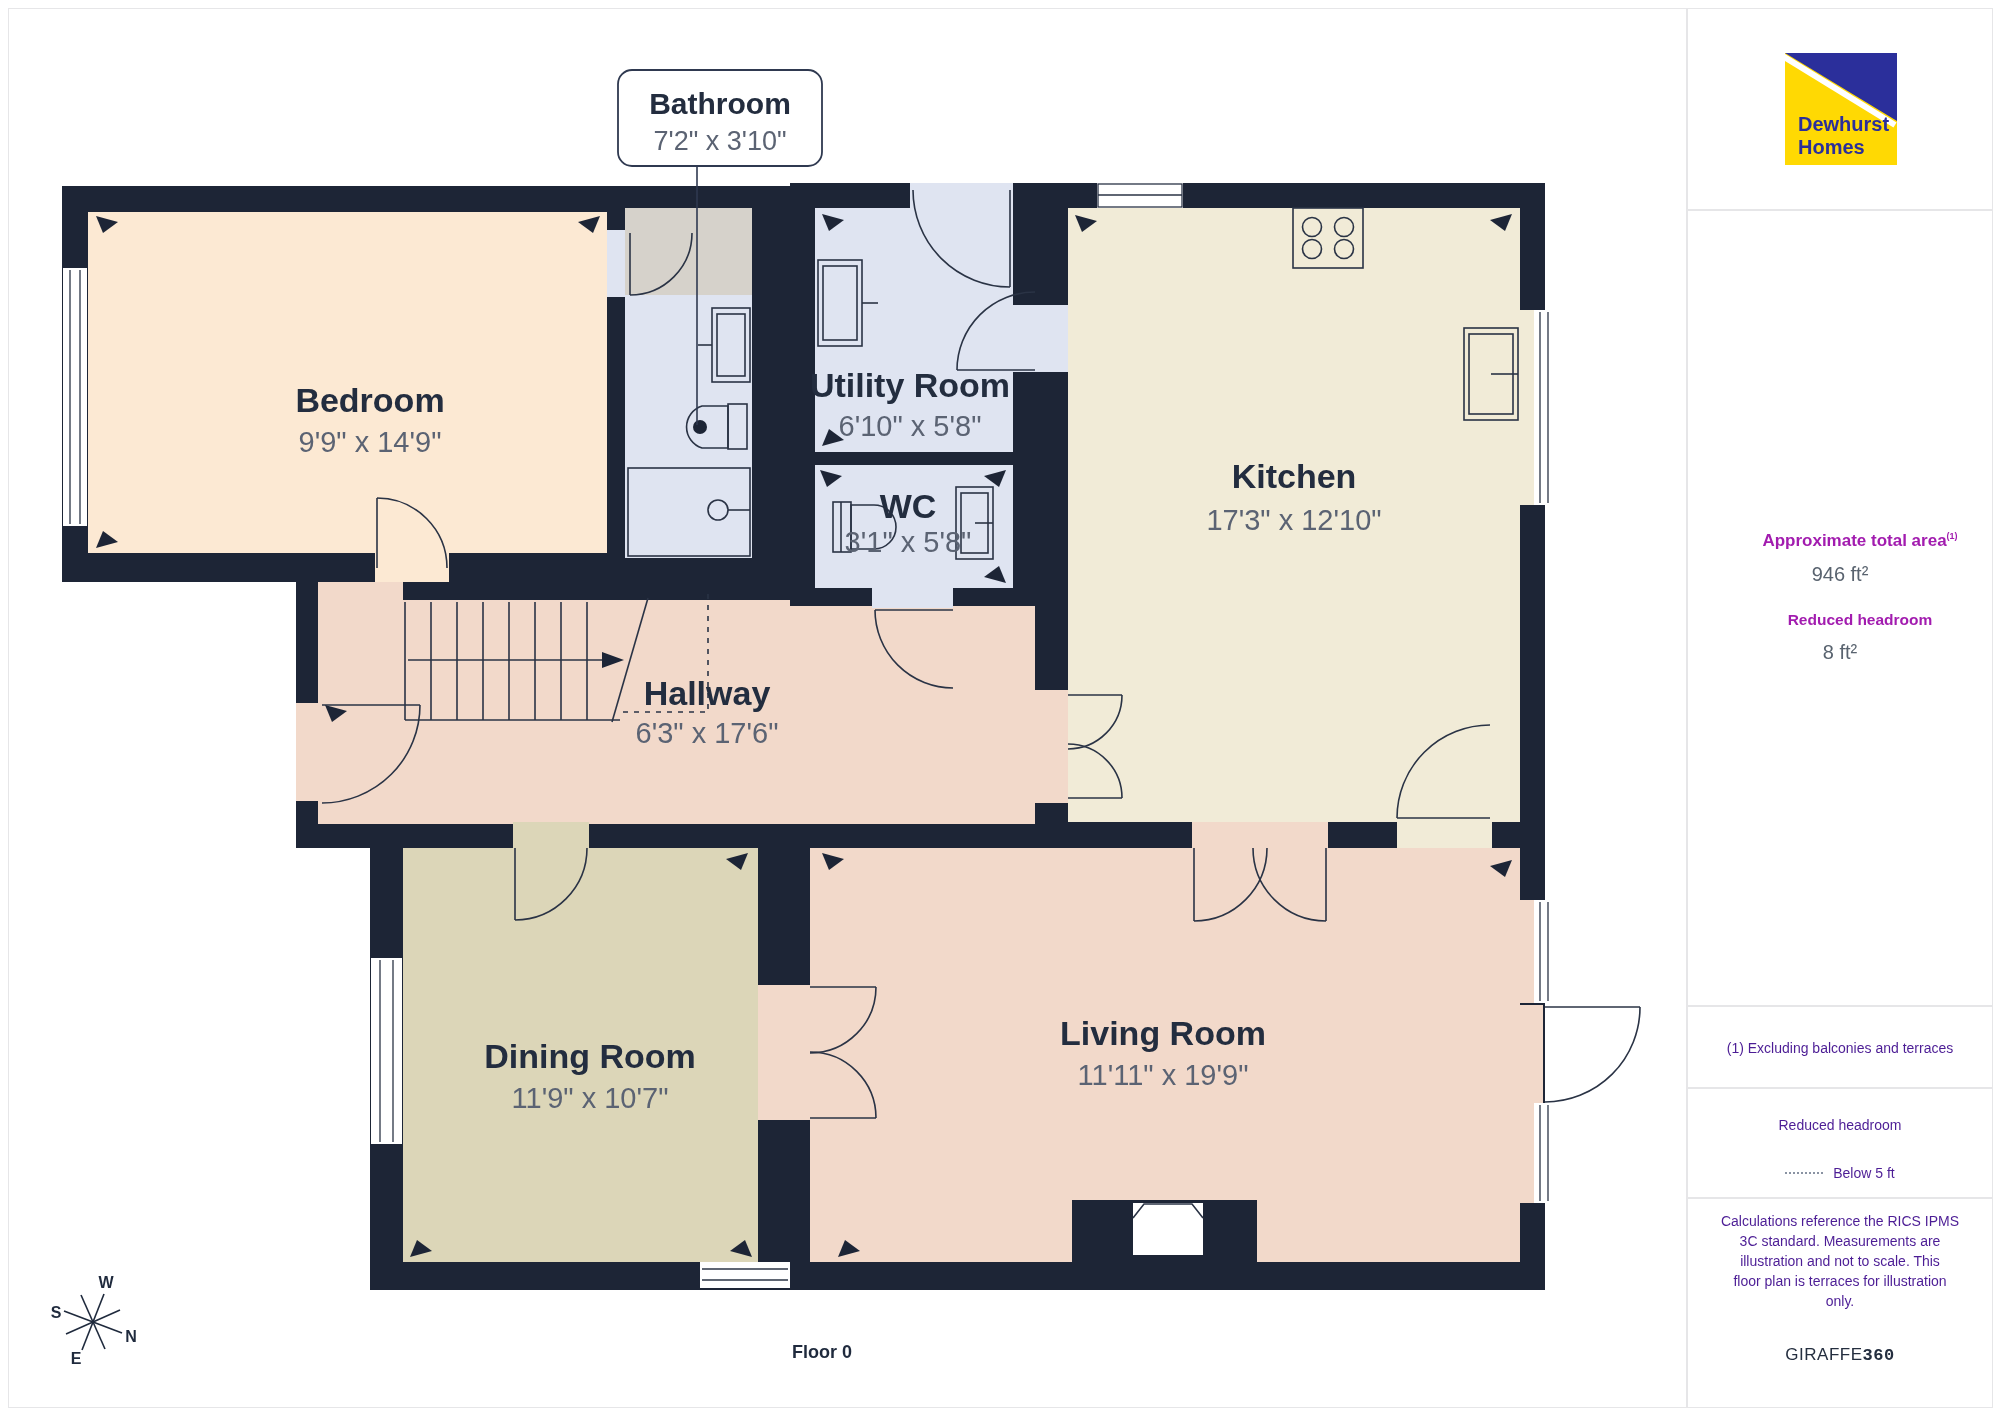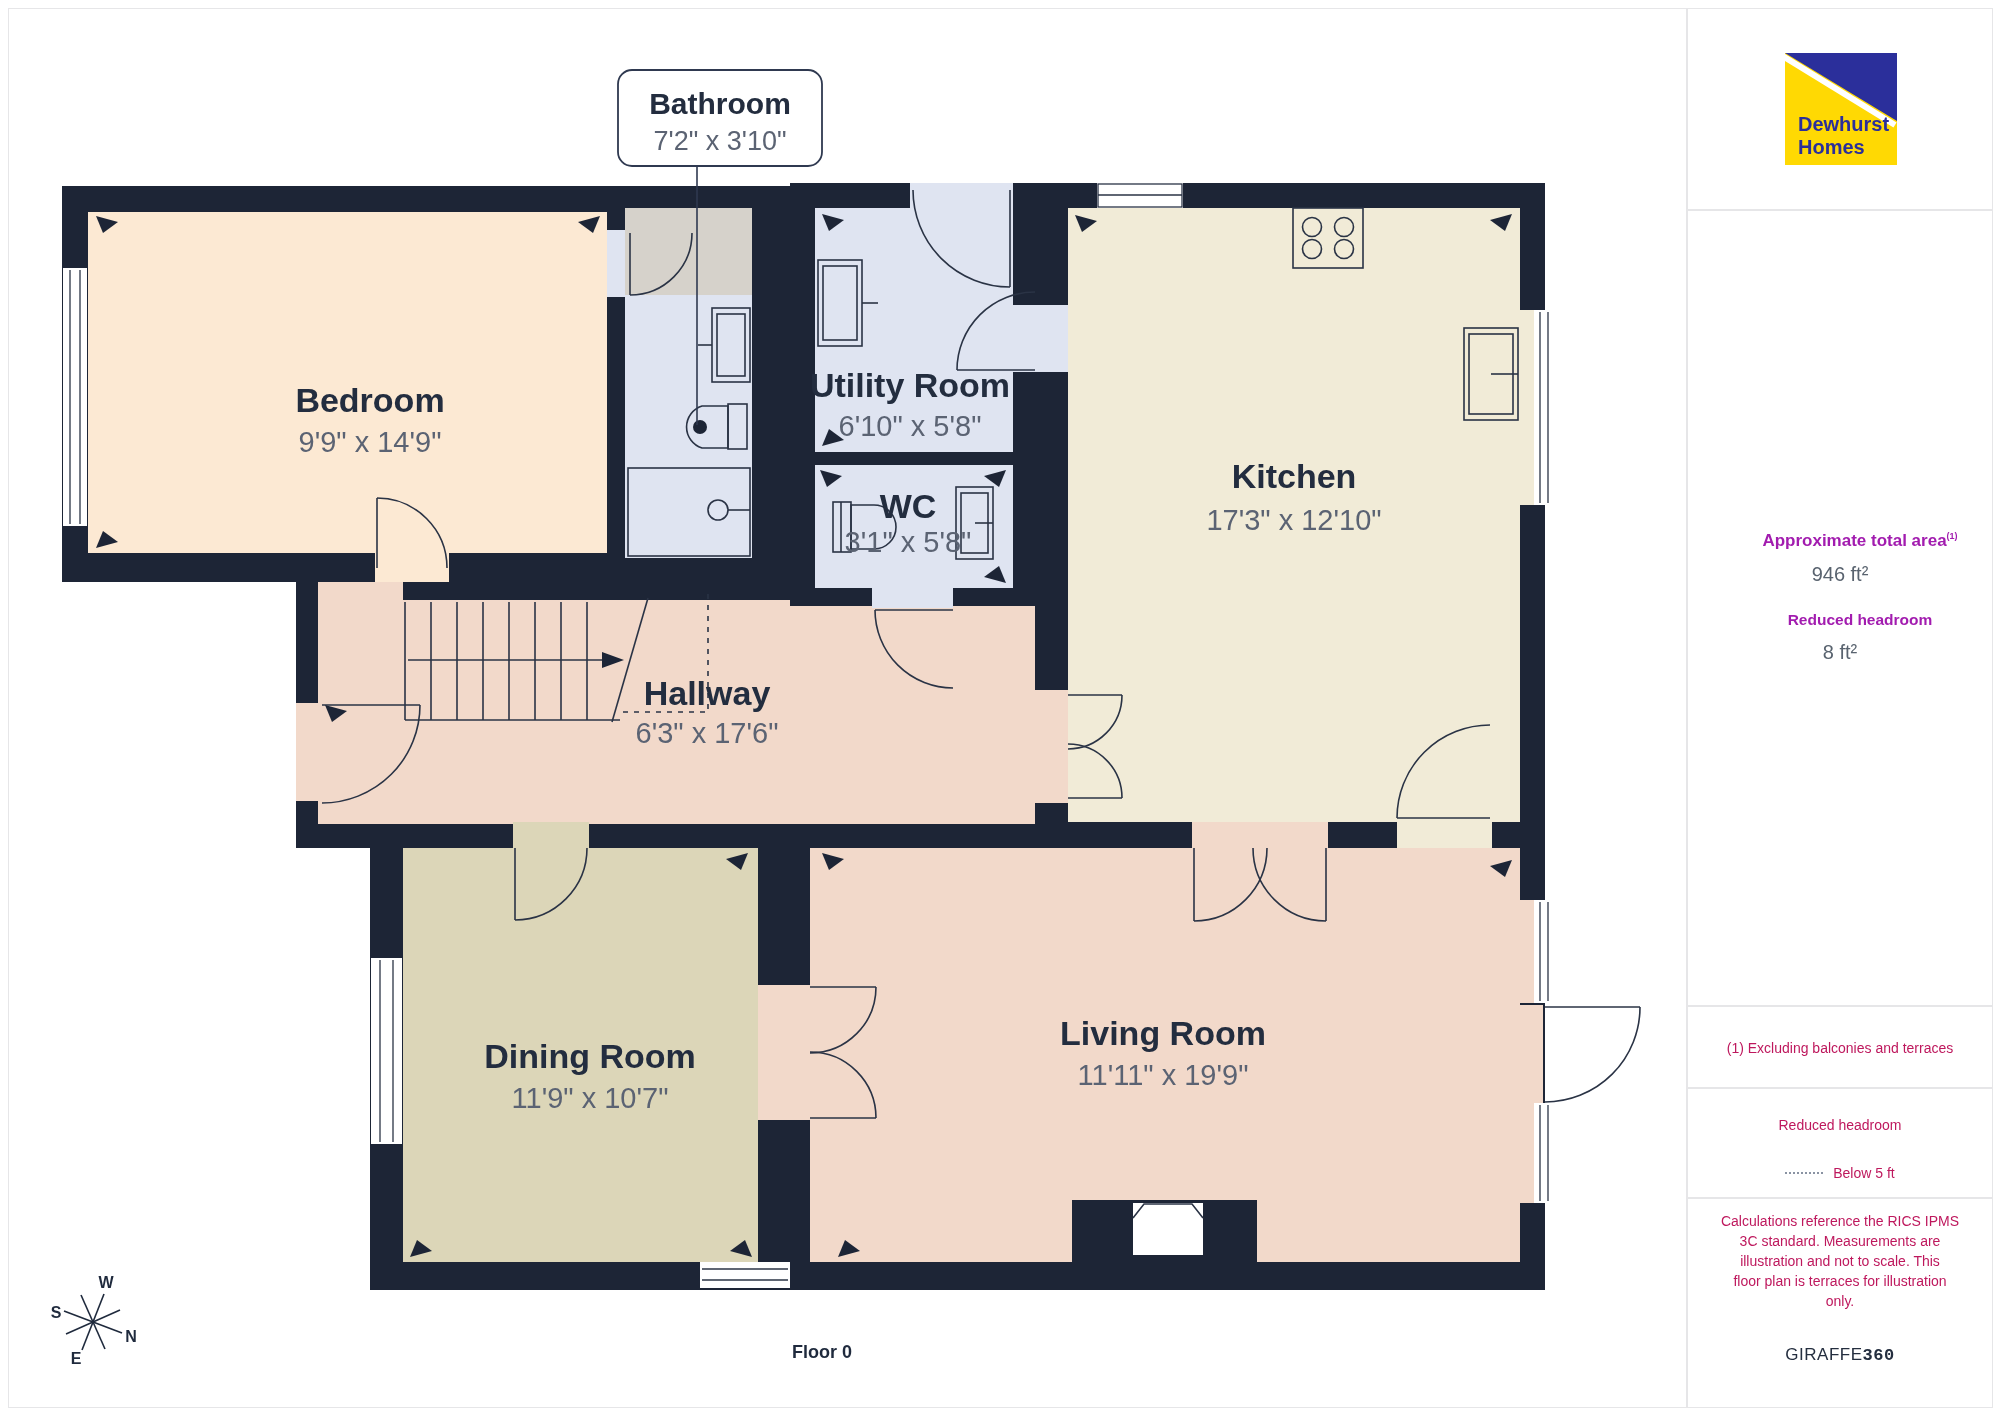--- a/index.html
+++ b/index.html
@@ -12,21 +12,21 @@
   .side-box{left:1687px;width:306px;}
   #box-logo{top:8px;height:202px;}
   #box-info{top:210px;height:796px;}
   #box-note{top:1006px;height:82px;}
   #box-legend{top:1088px;height:110px;}
   #box-disclaimer{top:1198px;height:210px;}
   .logo{position:absolute;left:97px;top:44px;width:112px;height:112px;}
   .ctr{position:absolute;left:0;width:100%;text-align:center;}
   .h-dark{color:#a21caf;font-weight:bold;font-size:17px;margin-left:20px;}
   .t-gray{color:#59636f;font-size:20px;}
-  .t-gray-sm{color:#be185d;font-size:14px;}
+  .t-gray-sm{color:#4c1d95;font-size:14px;}
   sup{font-size:9px;}
   .legend-row{display:flex;align-items:center;justify-content:center;gap:10px;}
   .dotline{display:inline-block;width:38px;height:0;border-top:2px dotted #8a93a3;}
   .disc-lines{line-height:20px;}
   .brand{color:#242e3f;font-size:17px;letter-spacing:.5px;}
   .brand b{font-weight:bold;font-family:Liberation Mono, monospace;}
   svg text{font-family:"Liberation Sans",sans-serif;}
   .room-name{font-weight:bold;fill:#232d3f;font-size:34px;}
   .room-dims{fill:#5b6373;font-size:29px;}
   .small-name{font-size:30px;}

